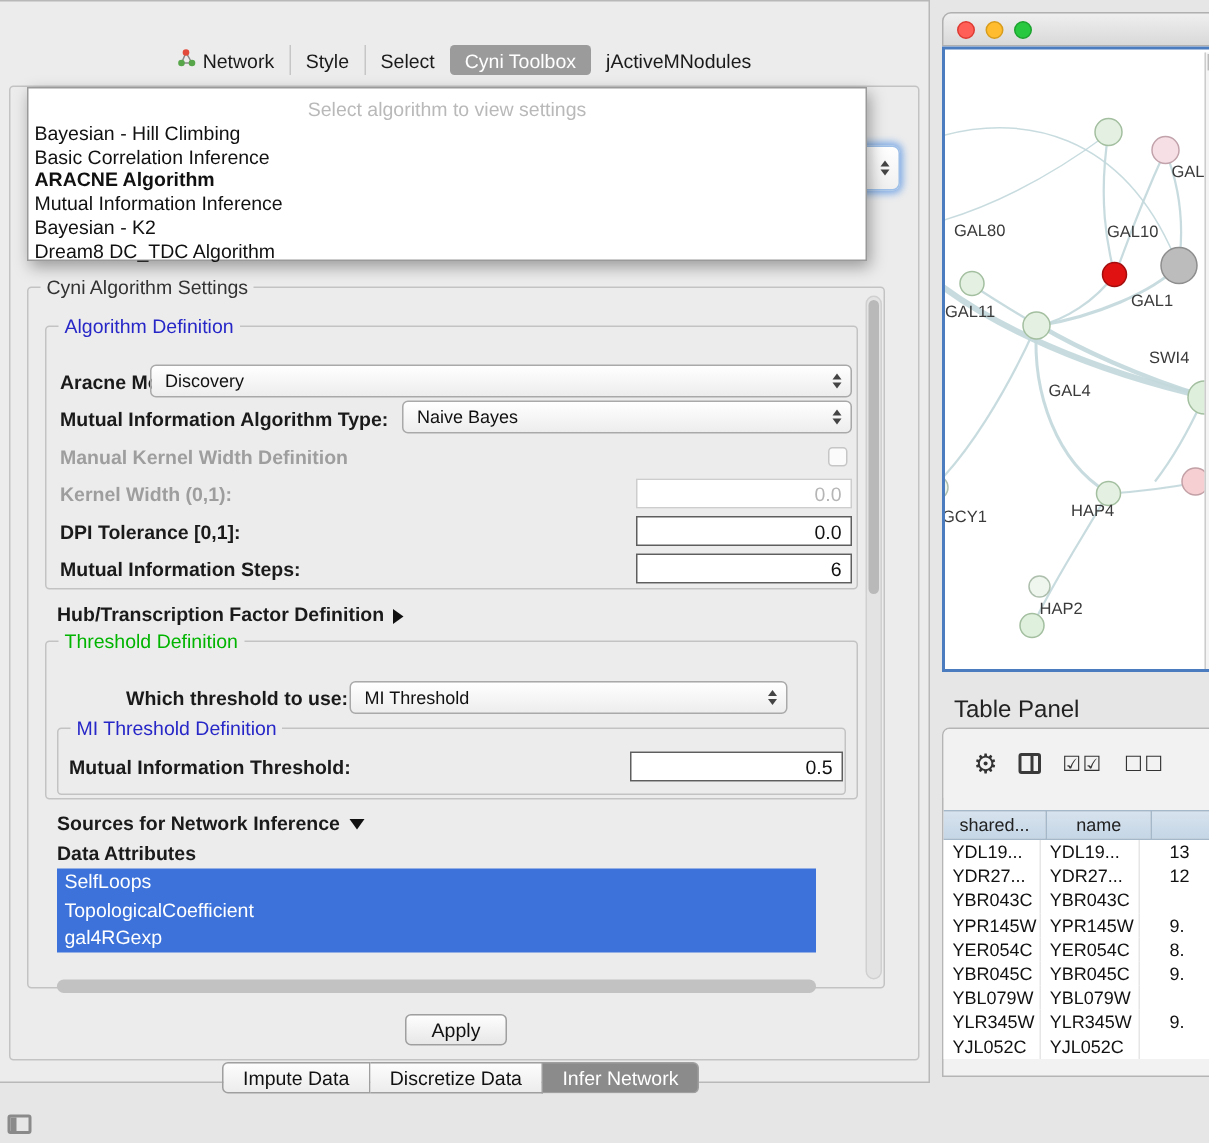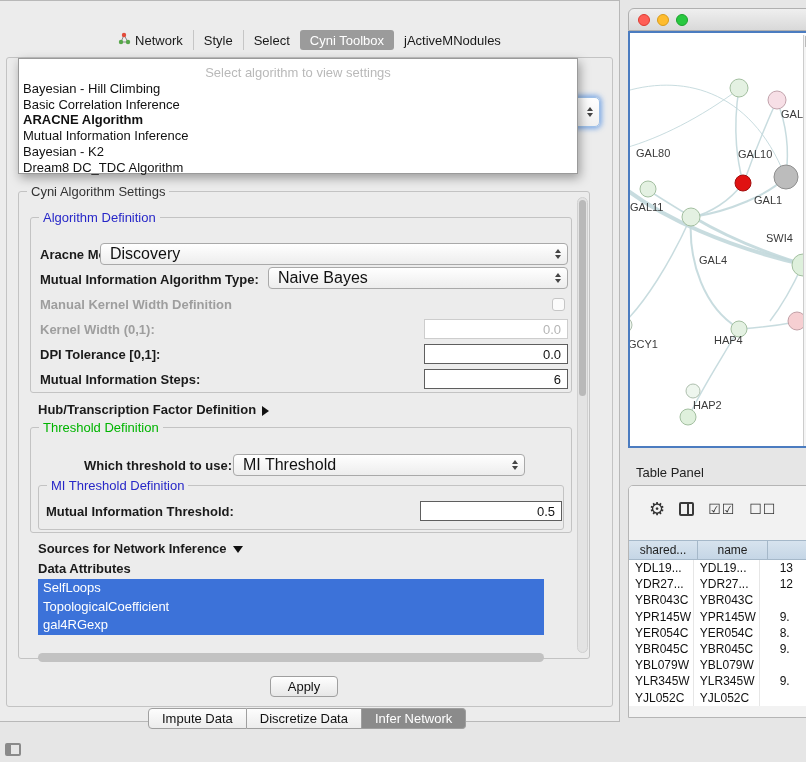--- a/index.html
+++ b/index.html
@@ -35,21 +35,21 @@
   
   .group{position:absolute;border:1px solid #c3c3c3;border-radius:3px}
   .legend{position:absolute;top:-8px;left:8px;background:#ececec;padding:0 4px;font-size:13px;color:#333;white-space:nowrap}
   .legend.blue{color:#2727c8}
   .legend.green{color:#00b400}
 
   .cp-label{position:absolute;font-weight:bold;font-size:13px;color:#1a1a1a;white-space:nowrap}
   .cp-label.plain{font-weight:bold}
   .cp-label.disabled{color:#9e9e9e}
 
-  .combo{position:absolute;height:22px;background:linear-gradient(#ffffff,#ededed);border:1px solid #a9a9a9;border-radius:4px;display:flex;align-items:center;padding-left:9px;font-size:16px;color:#111}
+  .combo{position:absolute;height:22px;background:linear-gradient(#ffffff,#ededed);border:1px solid #a9a9a9;border-radius:4px;display:flex;align-items:center;padding-left:9px;font-size:12px;color:#111}
   .arrows{position:absolute;right:6px;top:50%;transform:translateY(-50%);display:flex;flex-direction:column;gap:2px}
   .arr-up{width:0;height:0;border-left:3.5px solid transparent;border-right:3.5px solid transparent;border-bottom:4.5px solid #444}
   .arr-dn{width:0;height:0;border-left:3.5px solid transparent;border-right:3.5px solid transparent;border-top:4.5px solid #444}
 
   .tfield{position:absolute;height:20px;background:#fff;border:1px solid #5e5e5e;display:flex;align-items:center;justify-content:flex-end;padding:0 6px;font-size:13px;color:#111}
   .tfield.disabled{border-color:#cdcdcd;color:#b5b5b5}
 
   .checkbox{position:absolute;width:13px;height:13px;border:1px solid #c6c6c6;border-radius:3px;background:#fbfbfb}
 
   .tri{display:inline-block;width:0;height:0;vertical-align:middle}
@@ -76,21 +76,21 @@
   #net-titlebar{position:absolute;left:0;top:0;width:100%;height:23px;background:linear-gradient(#efefef,#d9d9d9);border:1px solid #b0b0b0;border-radius:6px 6px 0 0;display:flex;align-items:center;padding-left:9px;gap:7px}
   .light{width:12px;height:12px;border-radius:50%}
   .light.red{background:#ff5f57;border:1px solid #dd3b33}
   .light.yellow{background:#febc2e;border:1px solid #d89c1c}
   .light.green{background:#28c840;border:1px solid #1da32f}
   #net-canvas{position:absolute;left:0;top:23px;width:100%;height:417px;background:#fff;border:2px solid #4b7cc0;overflow:hidden}
   #net-vscroll{position:absolute;right:0;top:2px;width:13px;height:413px;background:#f4f4f4;border-left:1px solid #cccccc}
   #net-vscroll .box{position:absolute;left:1px;top:1px;width:11px;height:11px;background:#fff;border:1px solid #bbb}
 
   
-  #table-panel-label{position:absolute;left:636px;top:465px;font-size:13px;color:#222}
+  #table-panel-label{position:absolute;left:636px;top:465px;font-size:16px;color:#222}
   #tablepanel{position:absolute;left:628px;top:485px;width:190px;height:233px;background:#f2f2f2;border:1px solid #b5b5b5;border-radius:5px 5px 0 0;overflow:hidden}
   #tbl-toolbar{position:absolute;left:0;top:0;width:100%;height:46px;background:#f2f2f2;display:flex;align-items:center;gap:14px;padding-left:20px}
   .tool-ic{font-size:18px;color:#333;line-height:1}
   .tool-ic.boxes{font-size:14px;letter-spacing:1px}
   #tbl-head{position:absolute;left:0;top:54px;height:20px;display:flex}
   .hcell{height:20px;background:linear-gradient(#d7e3ee,#c5d6e6);border-right:1px solid #a5b8c9;border-top:1px solid #a5b8c9;border-bottom:1px solid #a5b8c9;display:flex;align-items:center;justify-content:center;font-size:12px;color:#222}
   #tbl-body{position:absolute;left:0;top:74px;width:100%;background:#fff}
   .trow{display:flex;height:16.2px;background:#fff}
   .tcell{font-size:12px;color:#111;display:flex;align-items:center;padding-left:6px;border-right:1px solid #e6e6e6;overflow:hidden;white-space:nowrap}
   .tcell.num{padding-left:20px}

